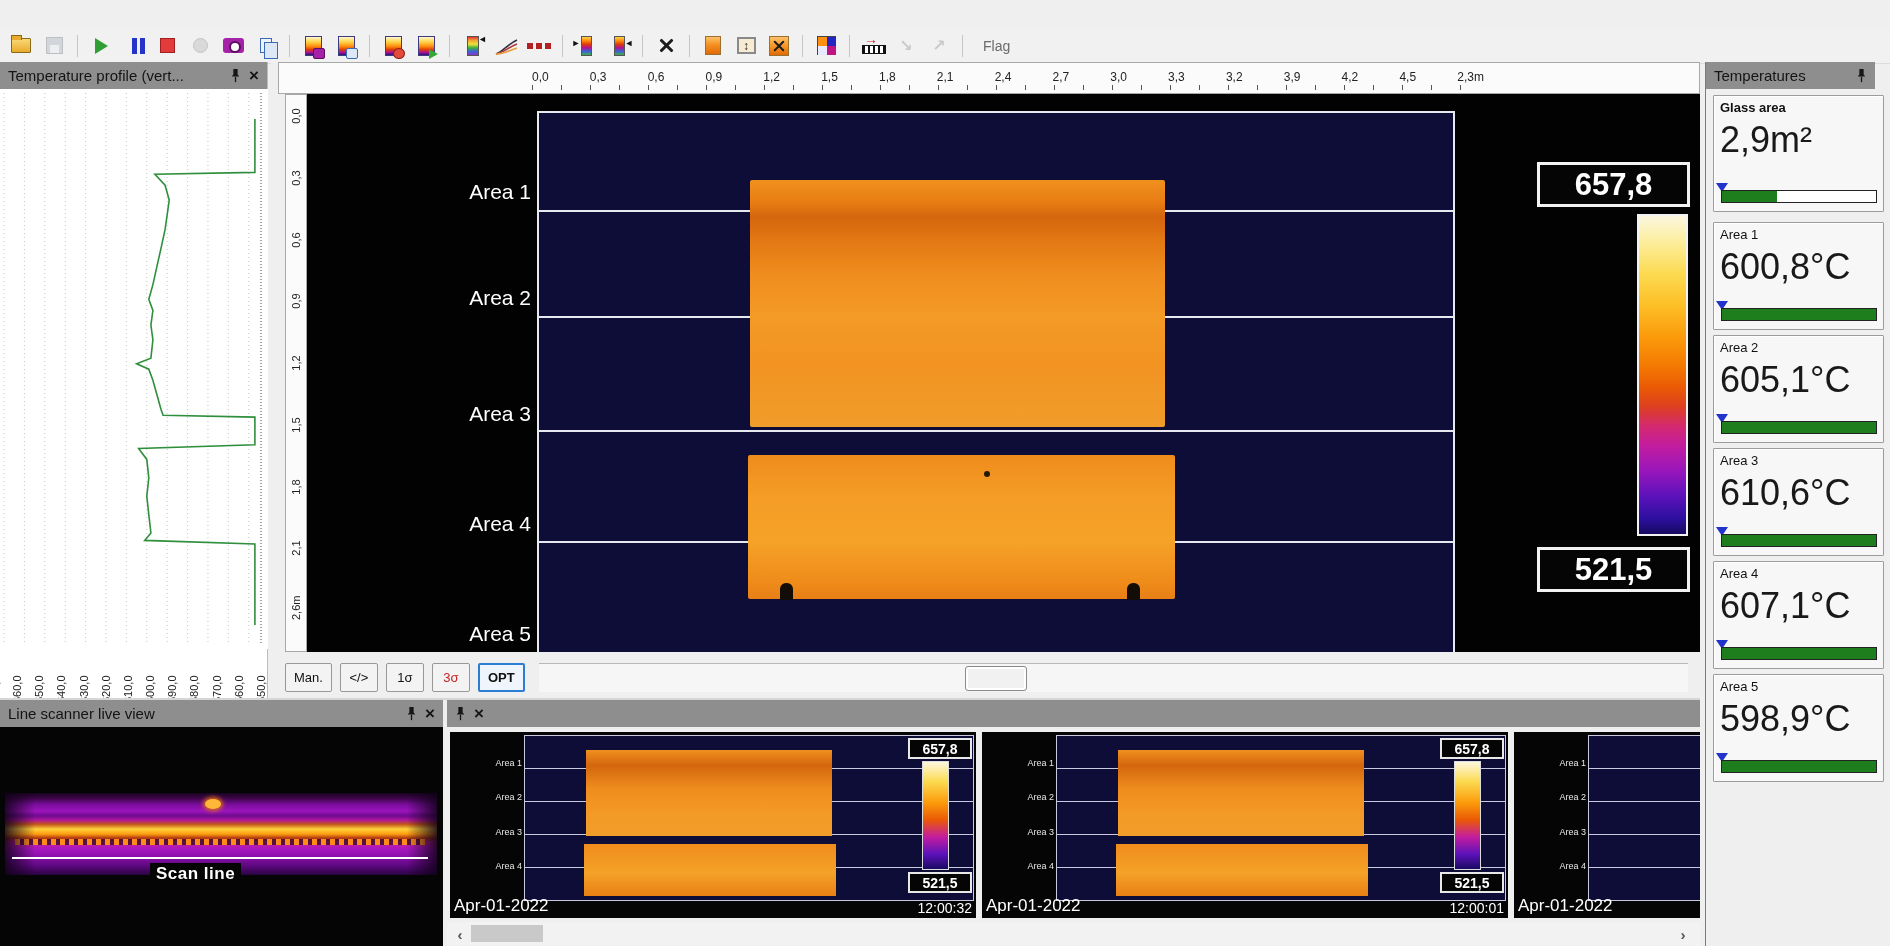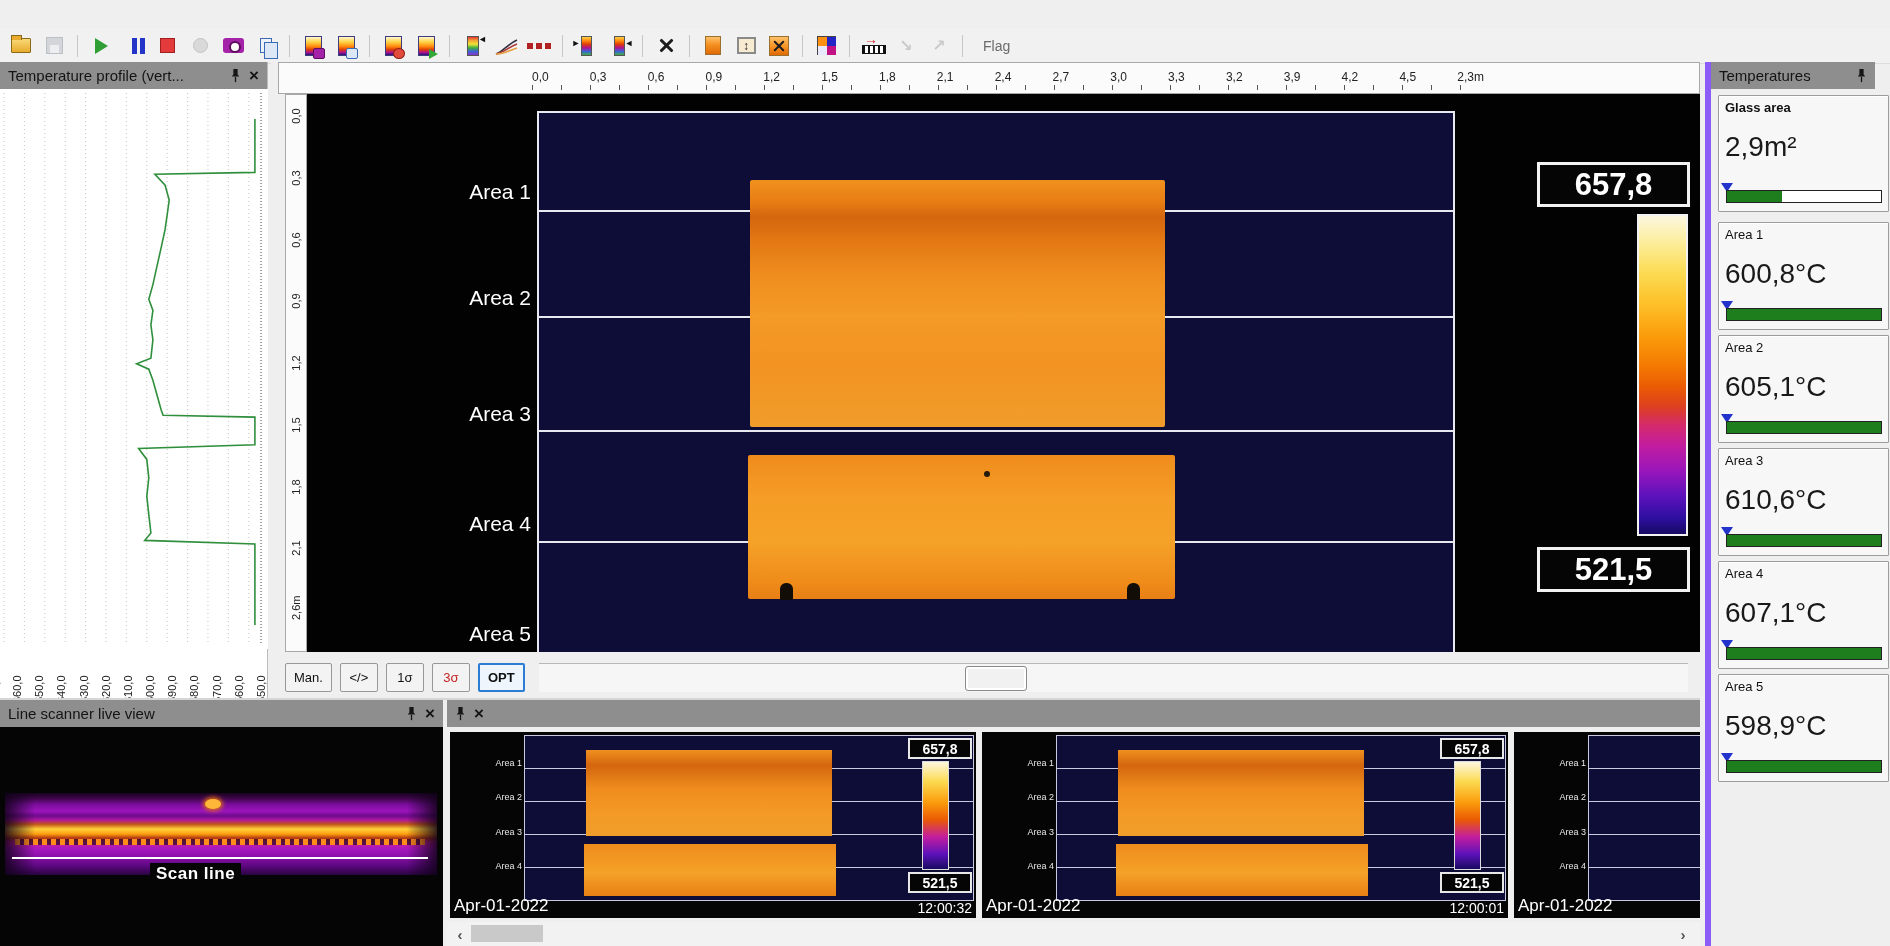--- a/index.html
+++ b/index.html
@@ -103,25 +103,25 @@
   .controls{position:absolute;left:0;top:593px;width:1432px;height:45px;background:#efefef;display:flex;align-items:center;padding-left:17px;gap:8px;}
   .cbtn{height:29px;min-width:38px;padding:0 8px;background:#f3f3f3;border:1px solid #989898;border-radius:2px;
     font-size:13px;display:flex;align-items:center;justify-content:center;}
   .sig3{color:#c42424;}
   .opt{border:2px solid #2b7cd3;background:#eef5fc;font-weight:bold;}
   .slider{position:relative;flex:1;height:29px;margin:0 12px 0 6px;background:#f6f6f6;border-top:1px solid #b8b8b8;}
   .shandle{position:absolute;left:426px;top:2px;width:62px;height:25px;background:#f1f1f1;border:1px solid #8a8a8a;border-radius:3px;
     box-shadow:inset 0 0 0 2px #fff;}
 
   
-  .temps{position:absolute;left:1705px;top:62px;width:170px;height:884px;background:#efefef;border-left:6px solid #8b5cf6;}
+  .temps{position:absolute;left:1705px;top:62px;width:170px;height:884px;background:#efefef;border-left:1px solid #8b5cf6;}
   .card{position:absolute;left:7px;width:171px;height:108px;background:#f7f7f7;border:1px solid #9c9c9c;border-radius:1px;
     box-shadow:inset 1px 1px 0 #fff;padding:4px 6px;}
   .card .lbl{font-size:13px;color:#111;}
-  .card .val{font-size:28px;color:#191919;margin-top:16px;white-space:nowrap;}
+  .card .val{font-size:36px;color:#191919;margin-top:4px;white-space:nowrap;}
   .bar{position:absolute;left:7px;right:6px;bottom:8px;height:13px;background:#fff;border:1px solid #222;}
   .fill{height:100%;background:#1e7e1e;}
   .marker{position:absolute;left:2px;bottom:19px;width:0;height:0;border-left:6px solid transparent;border-right:6px solid transparent;border-top:9px solid #2233cc;}
   .cglass{top:33px;height:117px;} .cglass .lbl{font-weight:bold;}
   .ca1{top:160px;} .ca2{top:273px;} .ca3{top:386px;} .ca4{top:499px;} .ca5{top:612px;}
 
   
   .scanner{position:absolute;left:0;top:700px;width:443px;height:246px;background:#050505;}
   .scan-body{position:absolute;left:0;top:27px;right:0;bottom:8px;background:#050505;overflow:hidden;}
   .strip{position:absolute;left:5px;top:66px;width:432px;height:82px;

